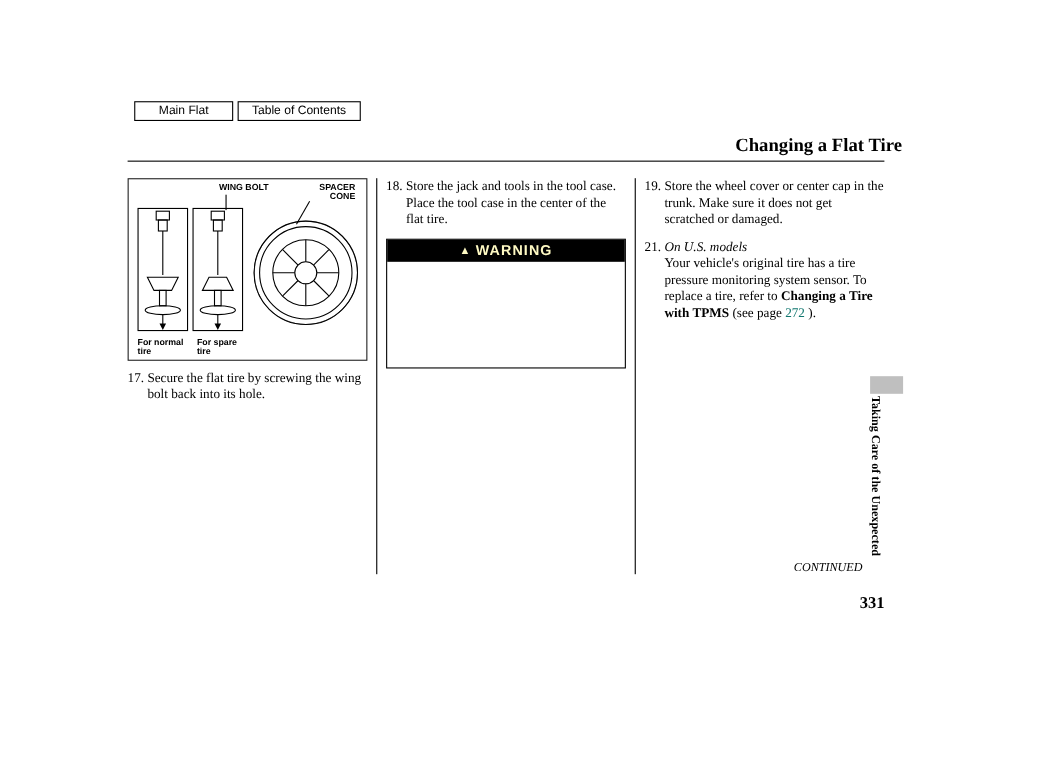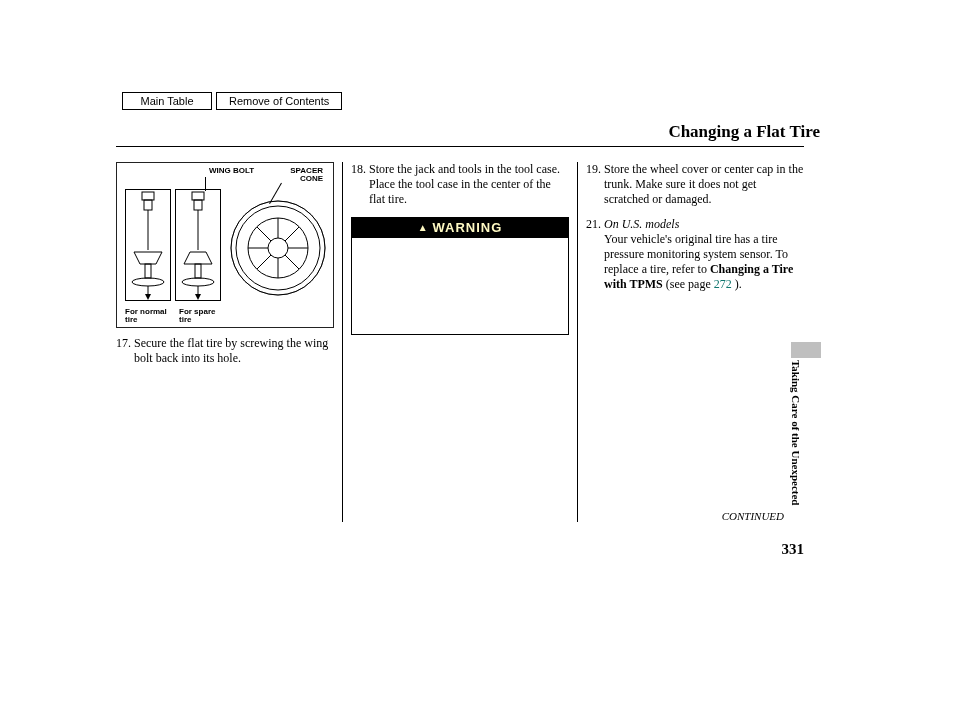--- a/index.html
+++ b/index.html
@@ -68,21 +68,21 @@
     position: relative;
     background: #fff;
     font-family: Arial, sans-serif;
   }
   .diag-label {
     position: absolute;
     font-size: 8px;
     font-weight: bold;
     line-height: 1.05;
   }
-  .diag-label.wing { top: 4px; left: 92px; }
+  .diag-label.wing { top: 4px; left: 82px; }
   .diag-label.spacer { top: 4px; right: 10px; text-align: right; }
   .diag-label.normal { top: 145px; left: 8px; width: 50px; }
   .diag-label.spare { top: 145px; left: 62px; width: 45px; }
 
   .bolt-panel {
     position: absolute;
     border: 1px solid #000;
     top: 26px;
     width: 44px;
     height: 110px;
@@ -170,22 +170,22 @@
     top: 541px;
     right: 150px;
     font-weight: bold;
     font-size: 15px;
   }
 </style>
 </head>
 <body>
 
 <div class="nav-buttons">
-  <button class="nav-btn">Main Table</button>
-  <button class="nav-btn">Remove of Contents</button>
+  <button class="nav-btn">Main Flat</button>
+  <button class="nav-btn">Table of Contents</button>
 </div>
 
 <div class="page-title">Changing a Flat Tire</div>
 <div class="title-rule"></div>
 
 <div class="content">
 
   <div class="col">
     <div class="diagram-box">
       <div class="diag-label wing">WING BOLT</div>

